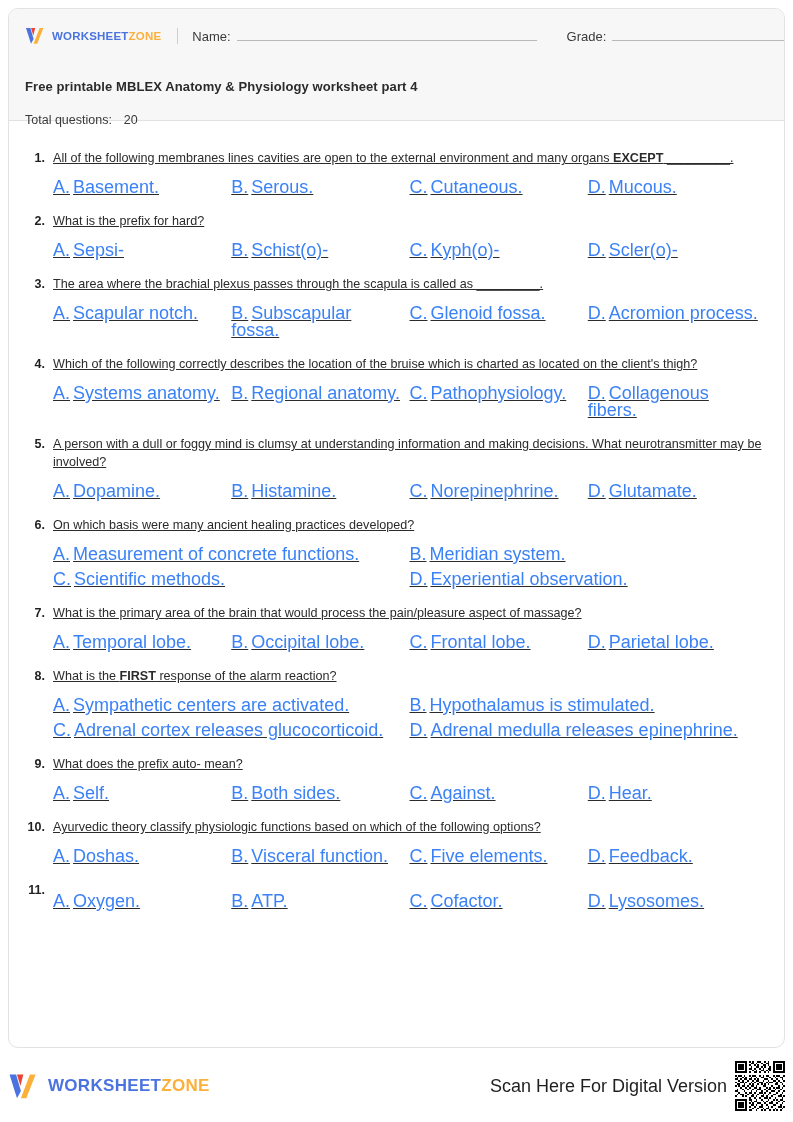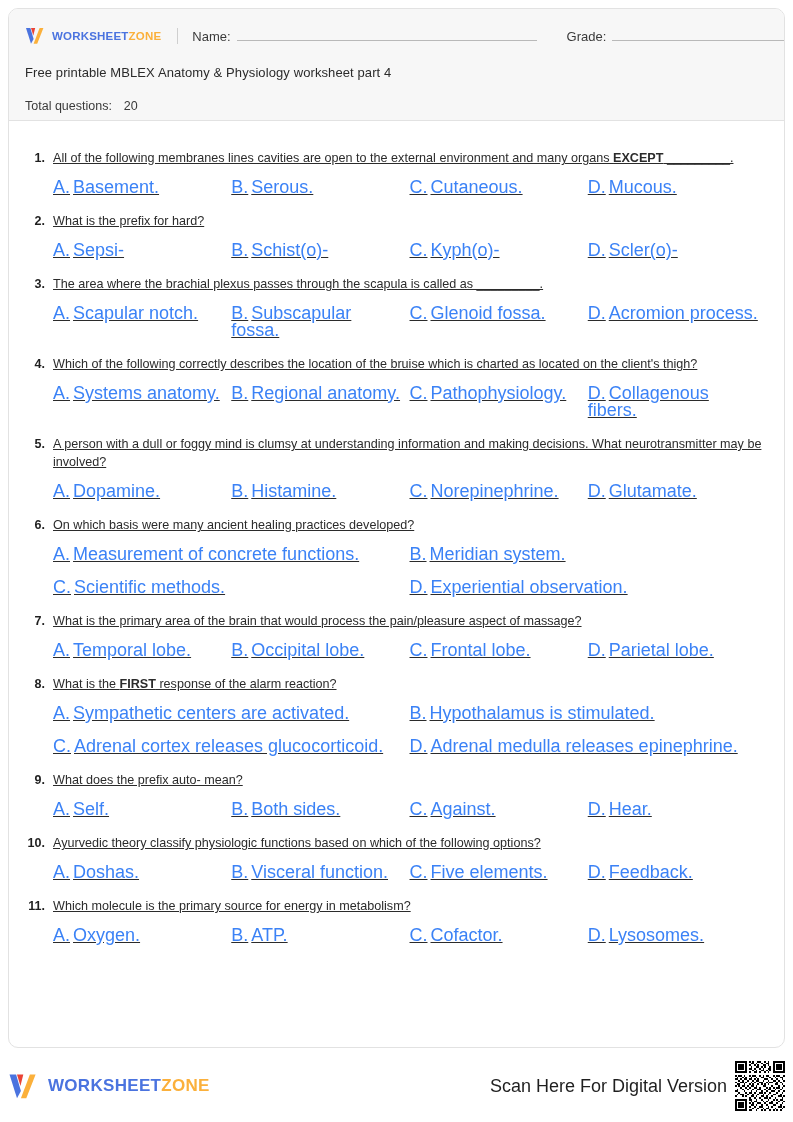--- a/index.html
+++ b/index.html
@@ -96,23 +96,23 @@
     display: inline-block;
     border-bottom: 1px solid #b9b9b9;
     height: 12px;
   }
   .field-line.name { width: 300px; }
   .field-line.grade { width: 205px; }
   .field.grade-field { margin-left: 30px; }
 
   .header-title {
     font-size: 13px;
-    font-weight: normal;
+    font-weight: bold;
     color: #2b2b2b;
-    margin-top: 16px;
+    margin-top: 30px;
     letter-spacing: 0.1px;
   }
   .header-sub {
     font-size: 12.5px;
     color: #3a3a3a;
     margin-top: 19px;
   }
   .header-sub .count { margin-left: 12px; }
 
   
@@ -157,21 +157,21 @@
   .options.cols4 .opt {
     width: 25%;
     box-sizing: border-box;
     padding-right: 6px;
   }
   .options.cols2 .opt {
     width: 50%;
     box-sizing: border-box;
     padding-right: 4px;
   }
-  .options.cols2 .opt.row2 { margin-top: 16px; }
+  .options.cols2 .opt.row2 { margin-top: 8px; }
   .opt {
     font-size: 18px;
     line-height: 17px;
     color: #3b82f6;
   }
   .opt .olet { margin-right: 3px; }
 
   
   .footer {
     position: absolute;
@@ -364,21 +364,20 @@
               <div class="opt"><span class="olet">A.</span><span>Doshas.</span></div>
               <div class="opt"><span class="olet">B.</span><span>Visceral function.</span></div>
               <div class="opt"><span class="olet">C.</span><span>Five elements.</span></div>
               <div class="opt"><span class="olet">D.</span><span>Feedback.</span></div>
             </div>
           </div>
         </div>
         <div class="question">
           <div class="qnum">11.</div>
           <div class="qcontent">
-            <div class="qtext"><span>Which molecule is the primary source for energy in metabolism?</span></div>
             <div class="options cols4">
               <div class="opt"><span class="olet">A.</span><span>Oxygen.</span></div>
               <div class="opt"><span class="olet">B.</span><span>ATP.</span></div>
               <div class="opt"><span class="olet">C.</span><span>Cofactor.</span></div>
               <div class="opt"><span class="olet">D.</span><span>Lysosomes.</span></div>
             </div>
           </div>
         </div>
       </div>
 

